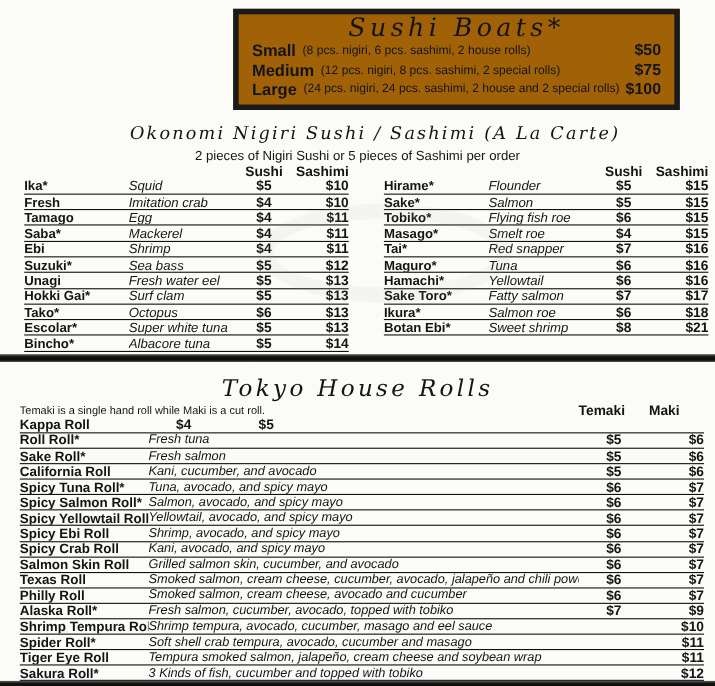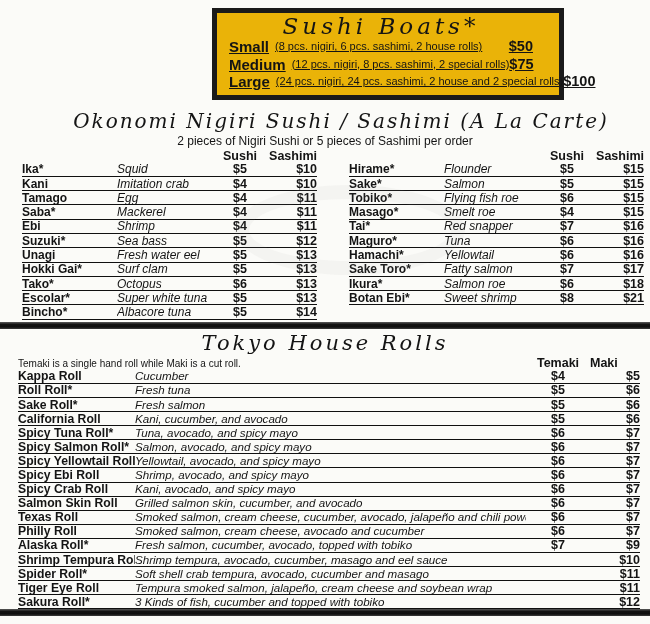--- a/index.html
+++ b/index.html
@@ -12,33 +12,33 @@
     position:relative;
   }
   .script-title {
     font-family:"DejaVu Serif", serif;
     font-style:italic;
     text-align:center;
     font-weight:500;
   }
   
   .boats-box {
-    width:352px;
+    width:406px;
     margin:8px 0 0 212px;
     border:5px solid #1a1a1a;
-    background:#eab308;
-    padding:1px 26px 4px 12px;
+    background:#a16207;
+    padding:1px 12px 4px 12px;
   }
   .boats-title { font-size:23px; line-height:24px; letter-spacing:4px; }
-  .boat-row { display:flex; align-items:center; line-height:17.5px; white-space:nowrap;text-decoration:underline; }
+  .boat-row { display:flex; align-items:center; line-height:17.5px; white-space:nowrap; }
   .boat-name { font-weight:bold; font-size:15px; }
   .boat-desc { font-size:11px; margin-left:6px; }
   .boat-price { margin-left:auto; font-weight:bold; font-size:14.5px; }
   
-  .nigiri-title { font-size:20px; line-height:26px; letter-spacing:2px; margin-top:8px;padding-left:32px; }
+  .nigiri-title { font-size:16px; line-height:26px; letter-spacing:2px; margin-top:8px;padding-left:32px; }
   .nigiri-sub { text-align:center; font-size:12px; line-height:14px; }
   .nigiri-cols { display:flex; justify-content:space-between; padding:2px 6px 0 22px; gap:32px; }
   .ncol { width:300px; }
   .ncol-head { display:flex; font-weight:bold; font-size:12.5px; height:13px; line-height:13px; }
   .ncol-head .spacer { flex:1; }
   .head-sushi { width:46px; text-align:center; }
   .head-sashimi { width:54px; text-align:right; }
   .nrow {
     display:flex; align-items:flex-end;
     height:14.3px; border-bottom:1.6px solid #101010;
@@ -48,24 +48,24 @@
   .ndesc { flex:1; font-style:italic; overflow:hidden; }
   .nsushi { width:46px; text-align:center; font-weight:bold; font-size:12.5px; }
   .nsashimi { width:54px; text-align:right; font-weight:bold; font-size:12.5px; }
   
   .bar {
     height:7px; width:100%;
     background:linear-gradient(180deg,#5a5a5a 0%,#121212 35%,#0e0e0e 70%,#3c3c3c 100%);
   }
   .bar-mid { margin-top:2px; }
   
-  .rolls-title { font-size:21px; line-height:25px; letter-spacing:3px; margin-top:2px; }
+  .rolls-title { font-size:21px; line-height:25px; letter-spacing:3px; margin-top:12px; }
   .rolls-head { display:flex; align-items:flex-end; height:14px; padding:0 10px 0 18px; }
   .rolls-sub { flex:1; text-align:left; font-size:10px; line-height:13px; }
-  .head-temaki { width:64px; font-weight:bold; font-size:12.5px; text-align:center; }
+  .head-temaki { width:64px; font-weight:bold; font-size:12.5px; }
   .head-maki { width:50px; font-weight:bold; font-size:12.5px; }
   .rrow {
     display:flex; align-items:flex-end;
     height:14.1px; margin:0 10px 0 18px;
     border-bottom:1.6px solid #101010;
     font-size:12px; line-height:12.5px; white-space:nowrap;
   }
   .rname { width:117px; font-weight:bold; font-size:12.2px; overflow:hidden; }
   .rdesc { flex:1; font-style:italic; font-size:11.6px; overflow:hidden; }
   .rtemaki { width:64px; text-align:center; font-weight:bold; font-size:12.5px; }
@@ -119,21 +119,21 @@
     <div>
 
         <div class="nrow">
           <span class="nname">Ika*</span>
           <span class="ndesc">Squid</span>
           <span class="nsushi">$5</span>
           <span class="nsashimi">$10</span>
         </div>
 
         <div class="nrow">
-          <span class="nname">Kani</span>
+          <span class="nname">Fresh</span>
           <span class="ndesc">Imitation crab</span>
           <span class="nsushi">$4</span>
           <span class="nsashimi">$10</span>
         </div>
 
         <div class="nrow">
           <span class="nname">Tamago</span>
           <span class="ndesc">Egg</span>
           <span class="nsushi">$4</span>
           <span class="nsashimi">$11</span>
@@ -283,21 +283,20 @@
 <div class="rolls-head">
   <span class="rolls-sub">Temaki is a single hand roll while Maki is a cut roll.</span>
   <span class="head-temaki">Temaki</span>
   <span class="head-maki">Maki</span>
 </div>
 
 <div>
 
     <div class="rrow">
       <span class="rname">Kappa Roll</span>
-      <span class="rdesc">Cucumber</span>
       <span class="rtemaki">$4</span>
       <span class="rmaki">$5</span>
     </div>
 
     <div class="rrow">
       <span class="rname">Roll Roll*</span>
       <span class="rdesc">Fresh tuna</span>
       <span class="rtemaki">$5</span>
       <span class="rmaki">$6</span>
     </div>

